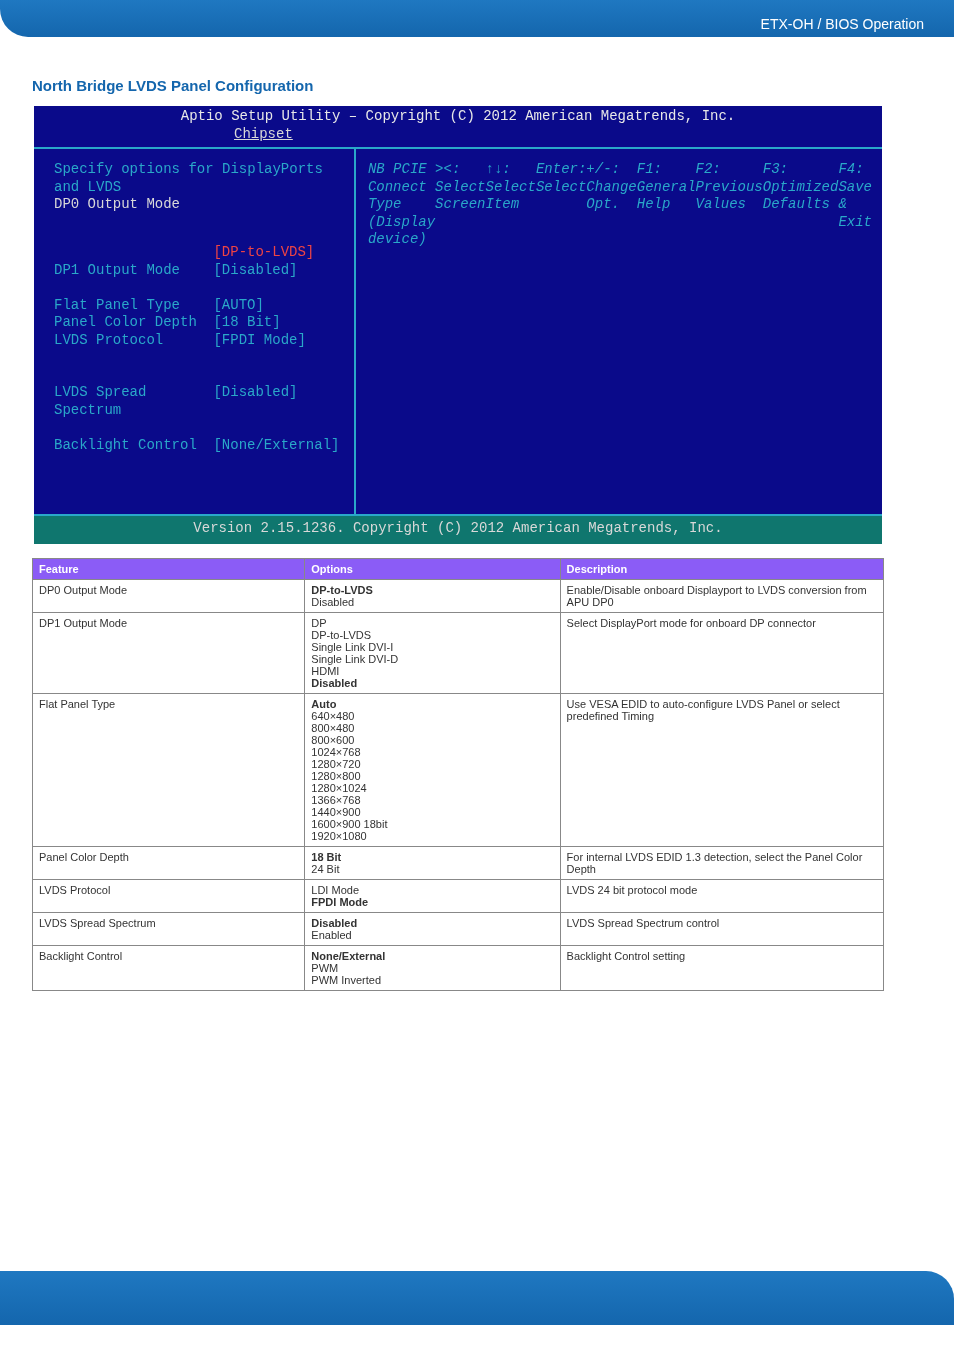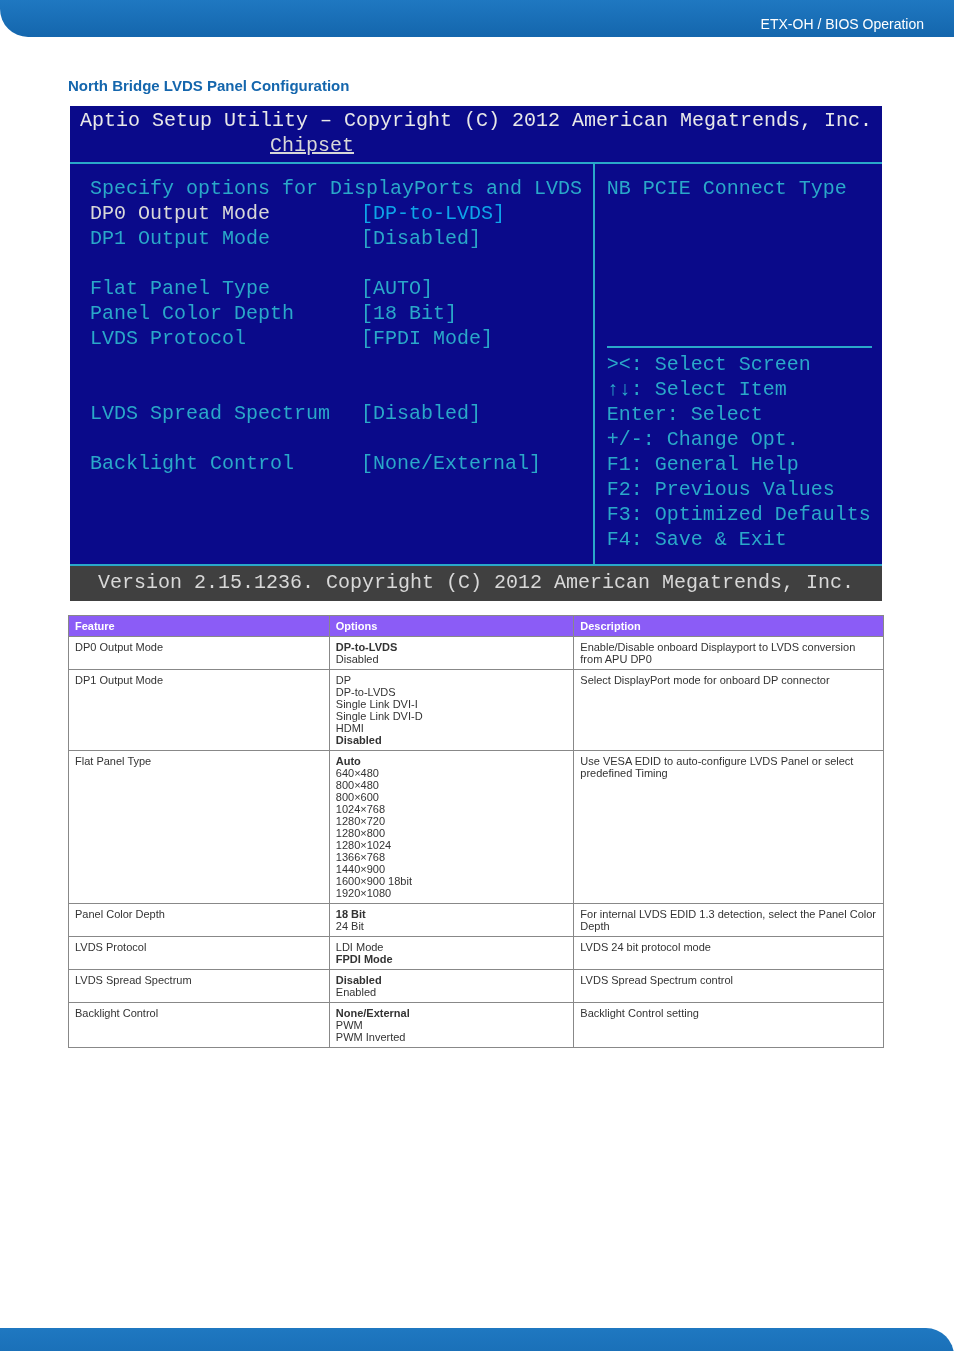--- a/index.html
+++ b/index.html
@@ -17,35 +17,35 @@
     position: relative;
   }
   .page-header-text {
     position: absolute;
     right: 30px;
     top: 16px;
     color: #fff;
     font-size: 14px;
   }
   .content {
-    padding: 40px 70px 20px 68px;
+    padding: 40px 70px 20px 32px;
   }
   .section-title {
     color: #1466ad;
     font-weight: bold;
     font-size: 15px;
     margin-bottom: 10px;
   }
   
   .bios {
     border: 2px solid #fff;
     background: #0a0a8a;
     width: 100%;
     font-family: "Courier New", monospace;
-    font-size: 20px;
+    font-size: 14px;
     line-height: 1.25;
   }
   .bios-title {
     background: #0a0a8a;
     color: #e8e8e8;
     text-align: center;
     padding: 2px 0 0 0;
     font-weight: normal;
   }
   .bios-tab {
@@ -65,38 +65,39 @@
     flex: 1.3;
     border-right: 2px solid #2aa8c9;
     padding: 12px 10px 60px 20px;
     color: #2aa8c9;
   }
   .bios-right {
     flex: 0.7;
     padding: 12px 10px 12px 12px;
     color: #2aa8c9;
     display: flex;
-    flex-direction: column;
+    flex-direction: row;
+    font-style: italic;
   }
   .bios-help-divider {
     border-top: 2px solid #2aa8c9;
     margin: 10px 0 4px 0;
   }
   .bios-heading {
     color: #2aa8c9;
   }
   .bios-row {
     display: flex;
   }
   .bios-label { width: 55%; }
   .bios-value { width: 45%; }
   .bios-selected .bios-label { color: #d8d8d8; }
-  .bios-selected .bios-value { color: #0ea5e9; }
+  .bios-selected .bios-value { color: #ef4444; margin-top: 48px; }
   .bios-footer {
-    background: #404040;
+    background: #0f766e;
     color: #d8d8d8;
     text-align: center;
     padding: 4px 0 6px 0;
   }
   .bios-spacer { height: 1.25em; }
   .bios-help-top { min-height: 160px; }
 
   
   table.feat {
     width: 100%;
@@ -184,20 +185,21 @@
 
         <div class="bios-row">
           <span class="bios-label">Backlight Control</span>
           <span class="bios-value">[None/External]</span>
         </div>
       </div>
 
       <div class="bios-right">
         <div class="bios-help-top">
           <div>NB PCIE Connect Type</div>
+          <div>(Display device)</div>
         </div>
         <div class="bios-help-divider"></div>
         <div>&gt;&lt;: Select Screen</div>
         <div>↑↓: Select Item</div>
         <div>Enter: Select</div>
         <div>+/-: Change Opt.</div>
         <div>F1: General Help</div>
         <div>F2: Previous Values</div>
         <div>F3: Optimized Defaults</div>
         <div>F4: Save &amp; Exit</div>

